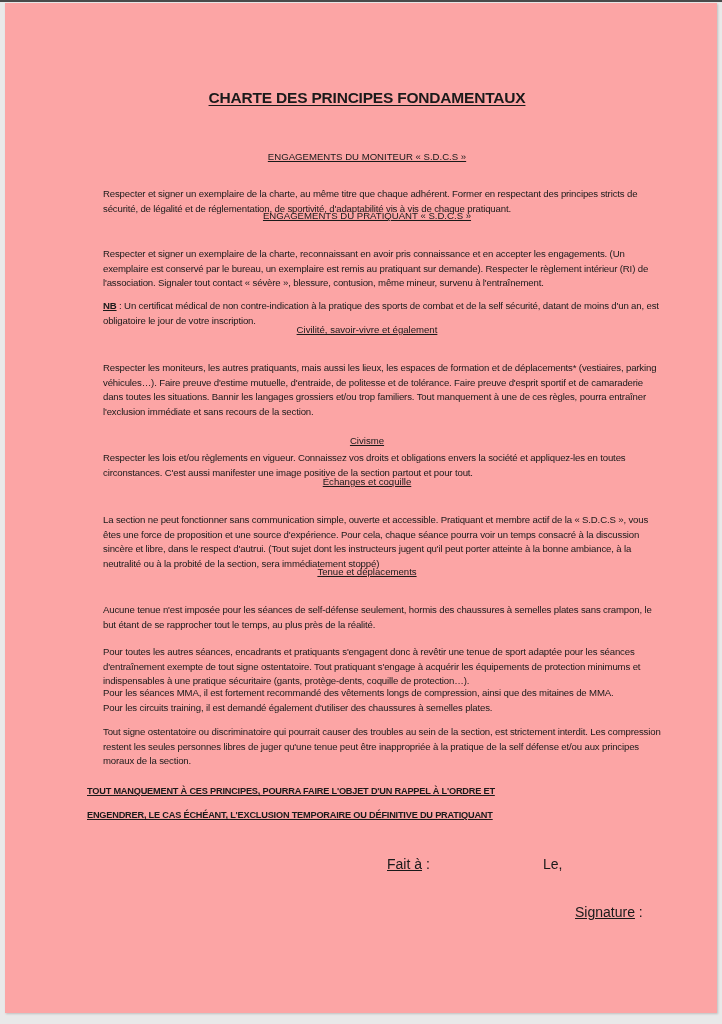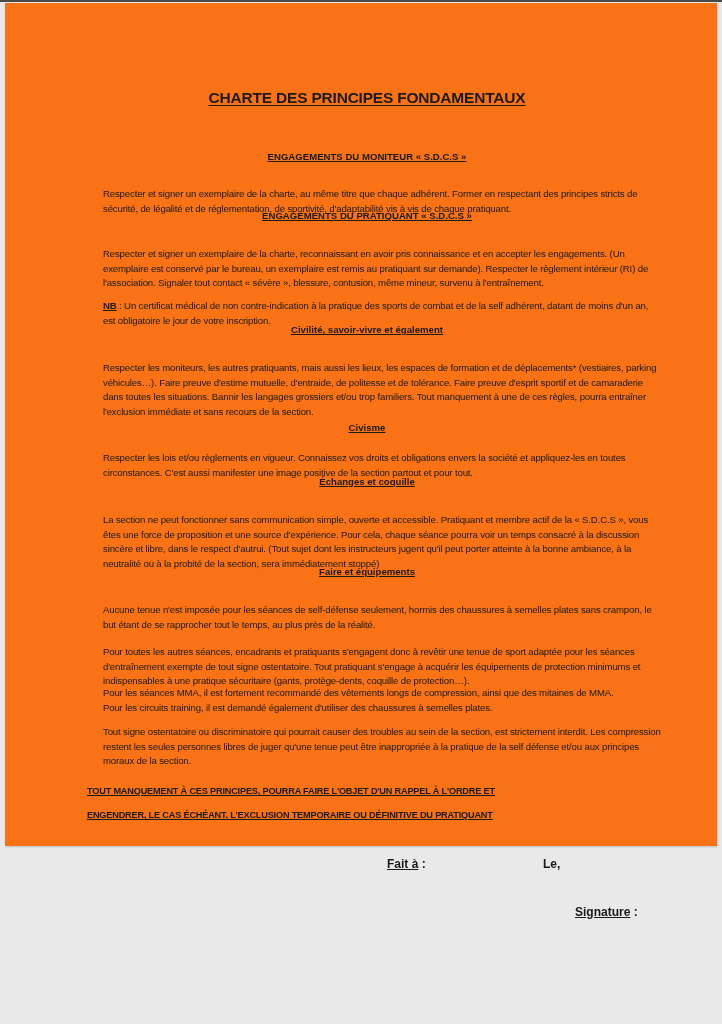--- a/index.html
+++ b/index.html
@@ -7,81 +7,81 @@
       width: 722px; height: 1024px; overflow: hidden;
       background: #e9e9e9;
       position: relative;
       font-family: "Liberation Sans", sans-serif;
     }
     .topbar {
       position: absolute; left: 0; top: 0; width: 722px; height: 2px;
       background: #4a4a4a;
     }
     .page {
-      position: absolute; left: 5px; top: 3px; width: 712px; height: 843px;
-      background: #f97316;
+      position: absolute; left: 5px; top: 3px; width: 712px; height: 1010px;
+      background: #fca5a5;
       box-shadow: 1px 1px 2px rgba(0,0,0,0.18);
     }
     .content {
       position: absolute; left: 82px; top: 0; width: 560px;
       color: #1a1a1a;
       font-size: 9.6px;
       line-height: 14.6px;
     }
     .title {
       position: absolute; left: 0; width: 560px; top: 88px;
       text-align: center; font-weight: bold; font-size: 15.5px;
       text-decoration: underline; text-underline-offset: 2px;
       letter-spacing: -0.2px; margin: 0;
     }
     .h {
       position: absolute; left: 0; width: 560px;
-      text-align: center; font-weight: bold; font-size: 9.6px;
+      text-align: center; font-weight: normal; font-size: 9.6px;
       text-decoration: underline; margin: 0;
     }
     .p {
       position: absolute; left: 0; width: 560px; margin: 16px;
       letter-spacing: -0.15px;
     }
     .nb-label { font-weight: bold; text-decoration: underline; }
     .warning {
       position: absolute; left: 0; width: 560px; text-align: left;
       font-weight: bold; font-size: 9.2px; text-decoration: underline;
       margin: 0; letter-spacing: -0.2px;
     }
-    .sig-label { position: absolute; font-size: 12px; font-weight: bold; }
+    .sig-label { position: absolute; font-size: 14px; }
     .u { text-decoration: underline; }
   </style>
 </head>
 <body>
 
 <div class="topbar"></div>
 
 <div class="page">
   <div class="content">
 
     <h1 class="title">CHARTE DES PRINCIPES FONDAMENTAUX</h1>
 
     <h2 class="h" style="top:147px">ENGAGEMENTS DU MONITEUR « S.D.C.S »</h2>
     <p class="p" style="top:168px">Respecter et signer un exemplaire de la charte, au même titre que chaque adhérent. Former en respectant des principes stricts de sécurité, de légalité et de réglementation, de sportivité, d'adaptabilité vis à vis de chaque pratiquant.</p>
 
     <h2 class="h" style="top:206px">ENGAGEMENTS DU PRATIQUANT « S.D.C.S »</h2>
     <p class="p" style="top:228px">Respecter et signer un exemplaire de la charte, reconnaissant en avoir pris connaissance et en accepter les engagements. (Un exemplaire est conservé par le bureau, un exemplaire est remis au pratiquant sur demande). Respecter le règlement intérieur (RI) de l'association. Signaler tout contact « sévère », blessure, contusion, même mineur, survenu à l'entraînement.</p>
-    <p class="p" style="top:280px"><span class="nb-label">NB</span><span> : Un certificat médical de non contre-indication à la pratique des sports de combat et de la self adhérent, datant de moins d'un an, est obligatoire le jour de votre inscription.</span></p>
+    <p class="p" style="top:280px"><span class="nb-label">NB</span><span> : Un certificat médical de non contre-indication à la pratique des sports de combat et de la self sécurité, datant de moins d'un an, est obligatoire le jour de votre inscription.</span></p>
 
     <h2 class="h" style="top:320px">Civilité, savoir-vivre et également</h2>
     <p class="p" style="top:342px">Respecter les moniteurs, les autres pratiquants, mais aussi les lieux, les espaces de formation et de déplacements* (vestiaires, parking véhicules…). Faire preuve d'estime mutuelle, d'entraide, de politesse et de tolérance. Faire preuve d'esprit sportif et de camaraderie dans toutes les situations. Bannir les langages grossiers et/ou trop familiers. Tout manquement à une de ces règles, pourra entraîner l'exclusion immédiate et sans recours de la section.</p>
 
-    <h2 class="h" style="top:418px">Civisme</h2>
+    <h2 class="h" style="top:431px">Civisme</h2>
     <p class="p" style="top:432px">Respecter les lois et/ou règlements en vigueur. Connaissez vos droits et obligations envers la société et appliquez-les en toutes circonstances. C'est aussi manifester une image positive de la section partout et pour tout.</p>
 
     <h2 class="h" style="top:472px">Échanges et coquille</h2>
     <p class="p" style="top:494px">La section ne peut fonctionner sans communication simple, ouverte et accessible.  Pratiquant et membre actif de la « S.D.C.S », vous êtes une force de proposition et une source d'expérience. Pour cela, chaque séance pourra voir un temps consacré à la discussion sincère et libre, dans le respect d'autrui. (Tout sujet dont les instructeurs jugent qu'il peut porter atteinte à la bonne ambiance, à la neutralité ou à la probité de la section, sera immédiatement stoppé)</p>
 
-    <h2 class="h" style="top:562px">Faire et équipements</h2>
+    <h2 class="h" style="top:562px">Tenue et déplacements</h2>
     <p class="p" style="top:584px">Aucune tenue n'est imposée pour les séances de self-défense seulement, hormis des chaussures à semelles plates sans crampon, le but étant de se rapprocher tout le temps, au plus près de la réalité.</p>
     <p class="p" style="top:626px">Pour toutes les autres séances, encadrants et pratiquants s'engagent donc à revêtir une tenue de sport adaptée pour les séances d'entraînement exempte de tout signe ostentatoire. Tout pratiquant s'engage à acquérir les équipements de protection minimums et indispensables à une pratique sécuritaire (gants, protège-dents, coquille de protection…).</p>
     <p class="p" style="top:667px">Pour les séances MMA, il est fortement recommandé des vêtements longs de compression, ainsi que des mitaines de MMA.</p>
     <p class="p" style="top:682px">Pour les circuits training, il est demandé également d'utiliser des chaussures à semelles plates.</p>
     <p class="p" style="top:706px">Tout signe ostentatoire ou discriminatoire qui pourrait causer des troubles au sein de la section, est strictement interdit. Les compression restent les seules personnes libres de juger qu'une tenue peut être inappropriée à la pratique de la self défense et/ou aux principes moraux de la section.</p>
 
     <p class="warning" style="top:781px">TOUT MANQUEMENT À CES PRINCIPES, POURRA FAIRE L'OBJET D'UN RAPPEL À L'ORDRE ET</p>
     <p class="warning" style="top:805px">ENGENDRER, LE CAS ÉCHÉANT, L'EXCLUSION TEMPORAIRE OU DÉFINITIVE DU PRATIQUANT</p>
 
     <div class="sig-label" style="left:300px; top:854px"><span class="u">Fait à</span><span> :</span></div>

